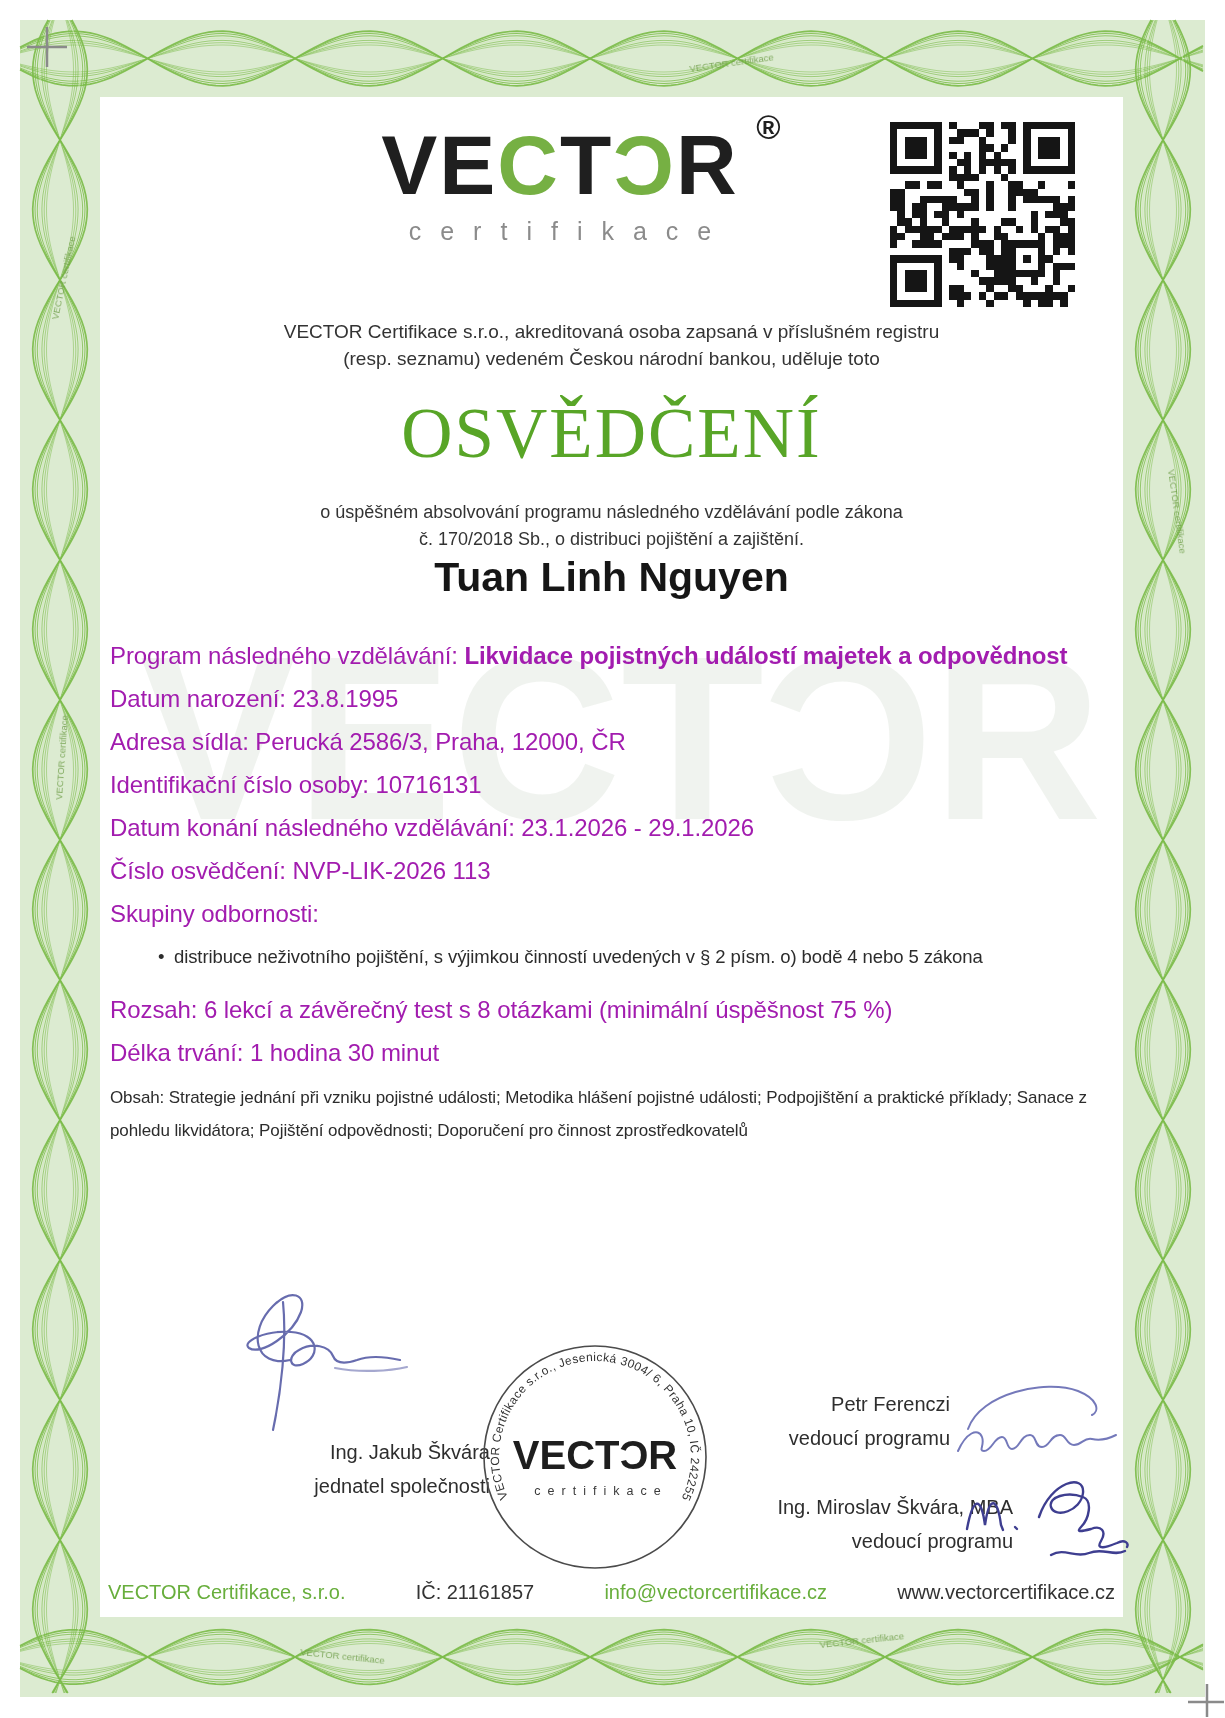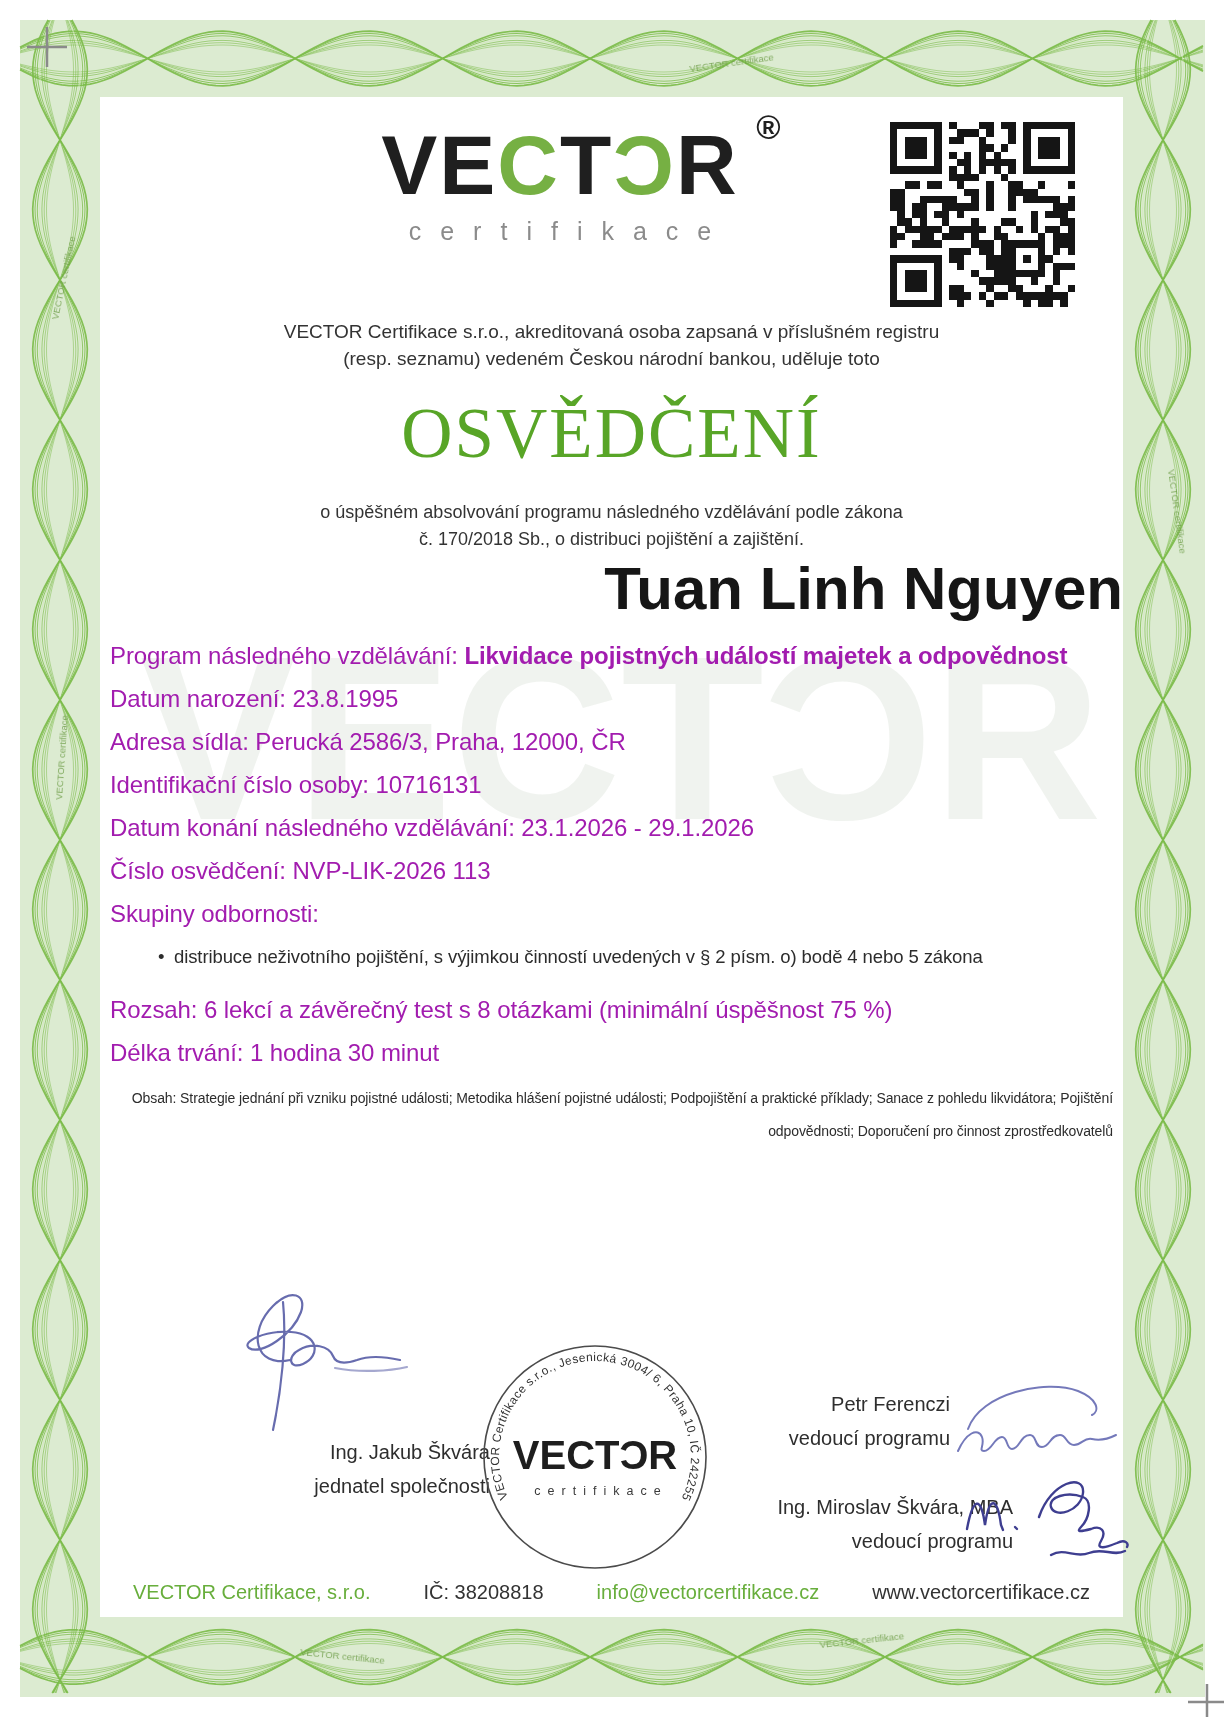--- a/index.html
+++ b/index.html
@@ -23,36 +23,36 @@
   .logo-word{position:relative;display:inline-block;font-size:84px;font-weight:700;letter-spacing:2px;line-height:1;color:#1f1f1f;}
   .logo-word .grn{color:#76b043;}
   .logo-reg{position:absolute;right:-42px;top:-12px;font-size:33px;font-weight:700;color:#1f1f1f;letter-spacing:0;}
   .logo-sub{margin-top:10px;font-size:25px;color:#8b8b8b;letter-spacing:19px;padding-left:19px;}
 
   .qr-box{left:790px;top:25px;width:185px;height:185px;}
 
   .intro{left:0;top:221px;width:100%;text-align:center;font-size:19px;line-height:27px;color:#333;}
   .big-title{left:0;top:296px;width:100%;text-align:center;font-size:71px;line-height:1.15;letter-spacing:2px;color:#58a527;font-weight:400;font-family:Liberation Serif, serif;}
   .subtitle{left:0;top:402px;width:100%;text-align:center;font-size:18px;line-height:27px;color:#333;}
-  .recipient{left:0;top:456px;width:100%;text-align:right;font-size:60px;font-weight:700;color:#161616;line-height:1.2;}
+  .recipient{left:0;top:456px;width:100%;text-align:center;font-size:41px;font-weight:700;color:#161616;line-height:1.2;}
 
   .body-text{left:0;top:545px;width:100%;padding:0 10px;box-sizing:border-box;}
   .detail-line{font-size:24px;line-height:27px;margin:0 0 16px 0;letter-spacing:-0.1px;color:#a21caf;}
   .detail-line b{font-weight:700;}
   .bullet-row{display:flex;margin:12px 0 26px 48px;font-size:18.5px;line-height:27px;letter-spacing:-0.1px;}
   .bullet-dot{width:16px;flex:0 0 16px;}
-  .content-par{font-size:14px;line-height:32.5px;margin:14px 0 0 0;letter-spacing:-0.1px;text-align:right;}
+  .content-par{font-size:17px;line-height:32.5px;margin:14px 0 0 0;letter-spacing:-0.1px;}
 
   .sig-svg{position:absolute;z-index:2;}
   .signer{position:absolute;z-index:1;text-align:right;font-size:20px;line-height:34px;color:#2e2e2e;}
   .stamp{position:absolute;left:380px;top:1245px;z-index:1;}
 
   .footer-row{
     position:absolute;left:0;top:1484px;width:100%;box-sizing:border-box;
-    padding:0 33px;display:flex;justify-content:space-between;align-items:baseline;
+    padding:0 8px;display:flex;justify-content:space-between;align-items:baseline;
     font-size:20px;z-index:1;
   }
   .footer-green{color:#68ae3c;}
   .footer-dark{color:#333;}
   a.footer-link{text-decoration:none;cursor:pointer;}
 </style>
 </head>
 <body>
 
 <div class="page">
@@ -458,19 +458,19 @@
       <g fill="none" stroke="#3e3e90" stroke-width="2.4" stroke-linecap="round">
         <path d="M 12 62 C 18 30 26 28 30 58 C 34 30 42 28 46 58 L 48 63"></path>
         <path d="M 60 60 l 2 2"></path>
         <path d="M 84 50 C 96 14 130 6 128 26 C 126 44 100 52 96 40 C 93 30 112 24 128 30 C 138 34 134 52 126 60 C 120 66 128 64 136 62 C 146 58 152 64 146 74 C 140 84 152 80 162 76 C 170 72 174 76 172 80"></path>
         <path d="M 96 88 C 110 80 120 92 134 86 C 148 80 158 90 170 84"></path>
       </g>
     </svg>
 
     <div class="footer-row">
       <span class="footer-green">VECTOR Certifikace, s.r.o.</span>
-      <span class="footer-dark">IČ: 38208818</span>
+      <span class="footer-dark">IČ: 21161857</span>
       <a class="footer-green footer-link">info@vectorcertifikace.cz</a>
       <a class="footer-dark footer-link">www.vectorcertifikace.cz</a>
     </div>
 
   </div>
 </div>
 
 </body></html>

